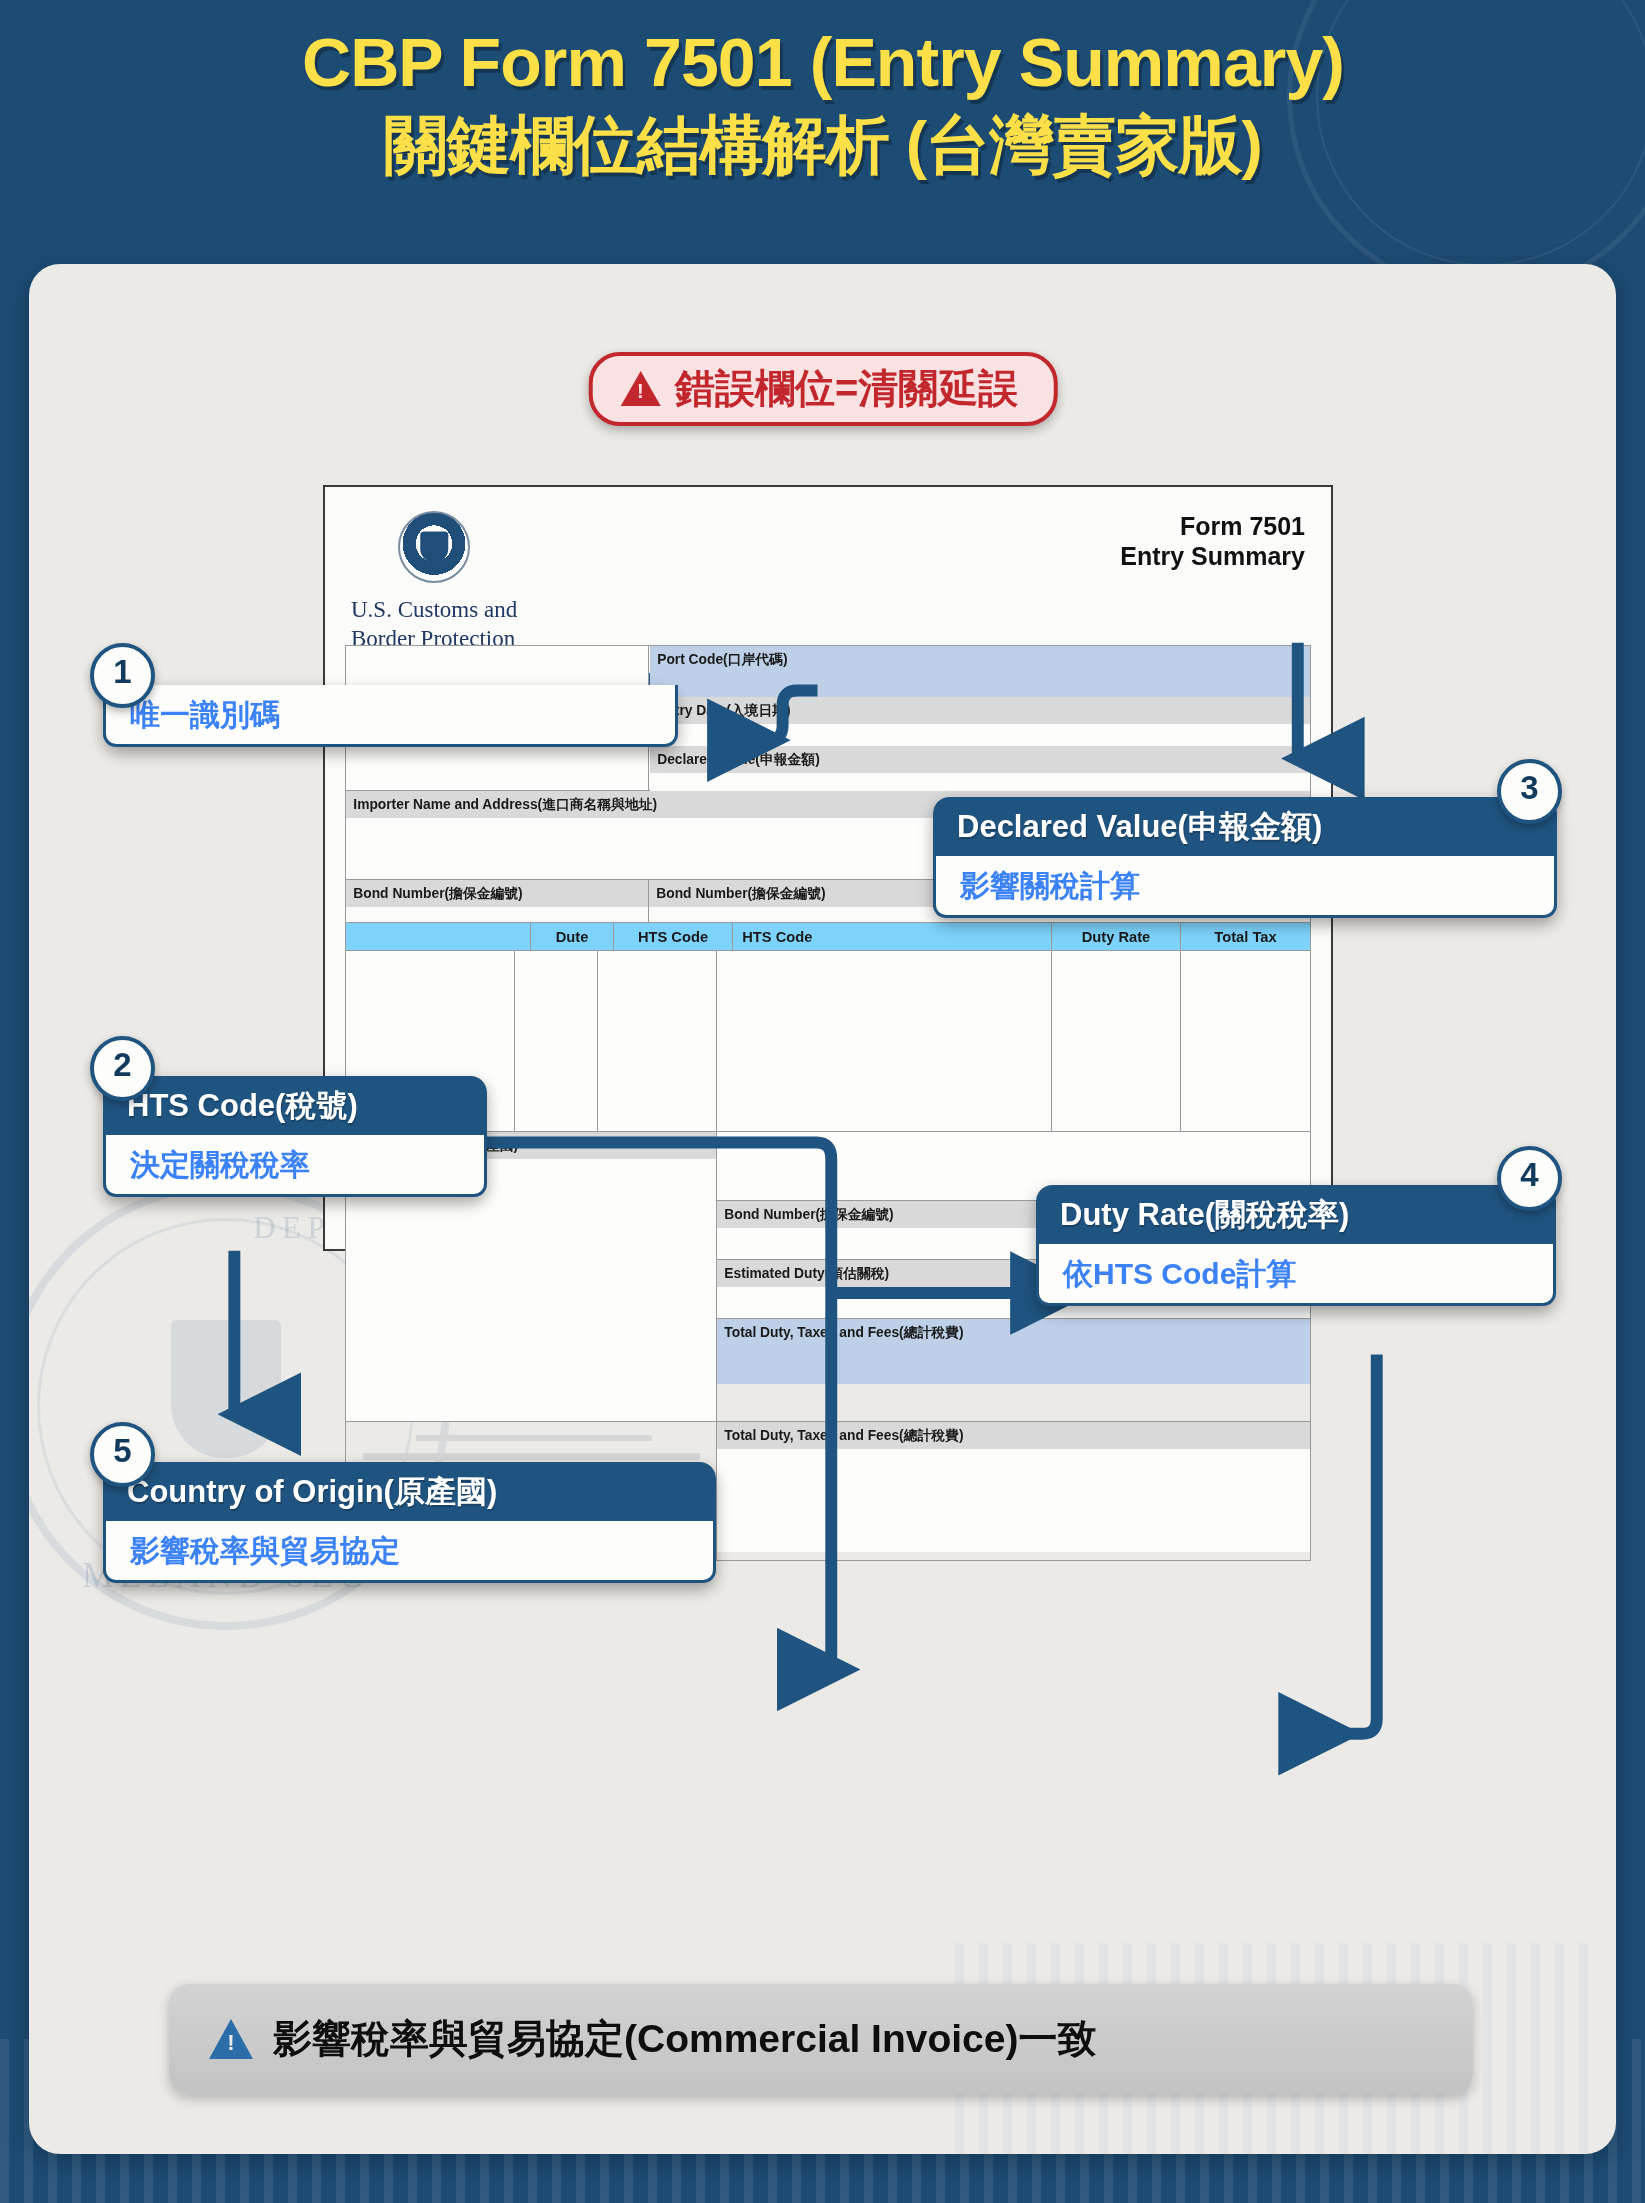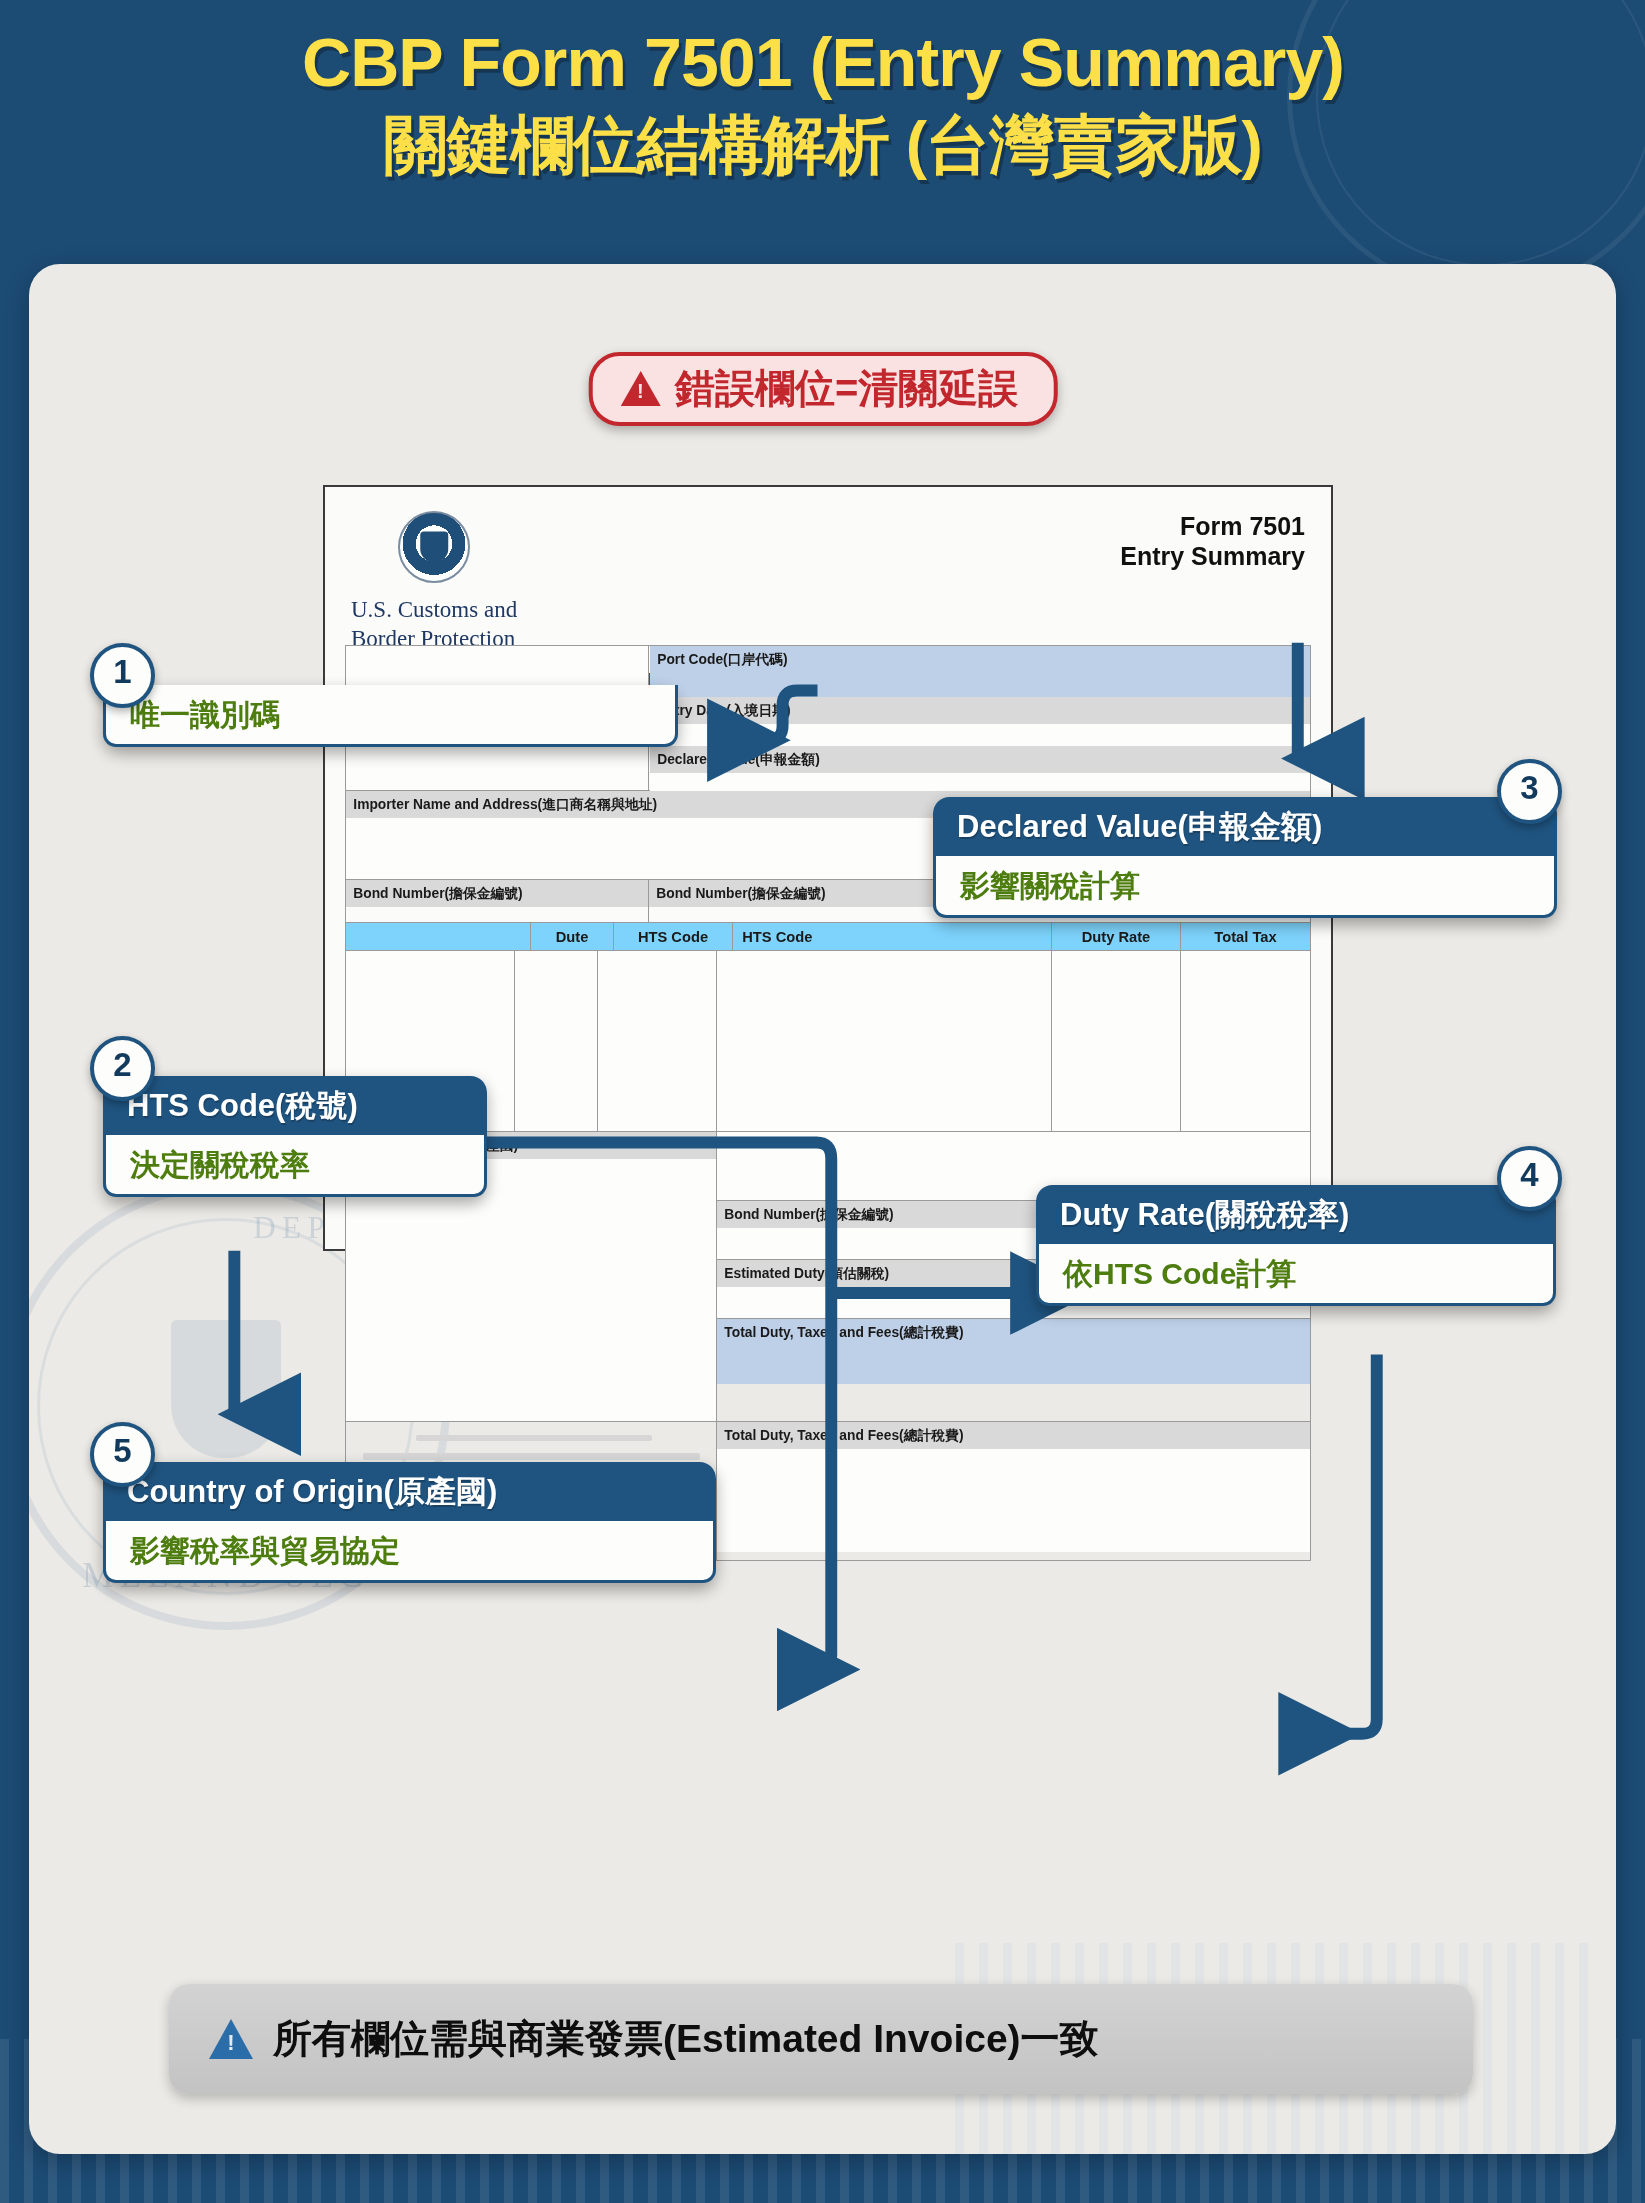--- a/index.html
+++ b/index.html
@@ -123,21 +123,21 @@
 
   
   .callout{position:absolute;z-index:30;border-radius:16.5px;
     box-shadow:0 6.4px 14.7px rgba(0,0,0,.33);}
   .callout .cap{
     background:#1f5480;color:#fff;font-size:31px;font-weight:bold;line-height:35px;
     padding:12px 22px 12px 24px;border-radius:16.5px 16.5px 0 0;white-space:nowrap;
     text-shadow:0.9px 1.8px 0 rgba(0,0,0,.22);
   }
   .callout .desc{
-    background:#fdfdfb;color:#4d7c0f;font-size:30px;font-weight:bold;line-height:35px;
+    background:#fdfdfb;color:#3b82f6;font-size:30px;font-weight:bold;line-height:35px;
     padding:12px 24px;border-radius:0 0 13px 13px;white-space:nowrap;
     border:3.7px solid #1f5480;border-top:none;box-sizing:border-box;
   }
   .num-badge{
     position:absolute;width:57px;height:57px;border-radius:50%;
     background:#fdfdfb;border:4.6px solid #1f5480;color:#123a5c;
     font-size:33px;font-weight:bold;line-height:50px;text-align:center;z-index:40;
     box-shadow:0 3.7px 8.3px rgba(0,0,0,.3);
   }
 
@@ -393,15 +393,15 @@
 </div>
 
 <div class="num-badge" style="left:90px;top:1422px;">5</div>
 <div class="callout" style="left:103px;top:1462px;width:613px;">
   <div class="cap">Country of Origin(原產國)</div>
   <div class="desc">影響稅率與貿易協定</div>
 </div>
 
 <div class="footer-note">
   <div class="tri"></div>
-  <div class="txt">所有欄位需與商業發票(Estimated Invoice)一致</div>
+  <div class="txt">影響稅率與貿易協定(Commercial Invoice)一致</div>
 </div>
 
 
 </body></html>

